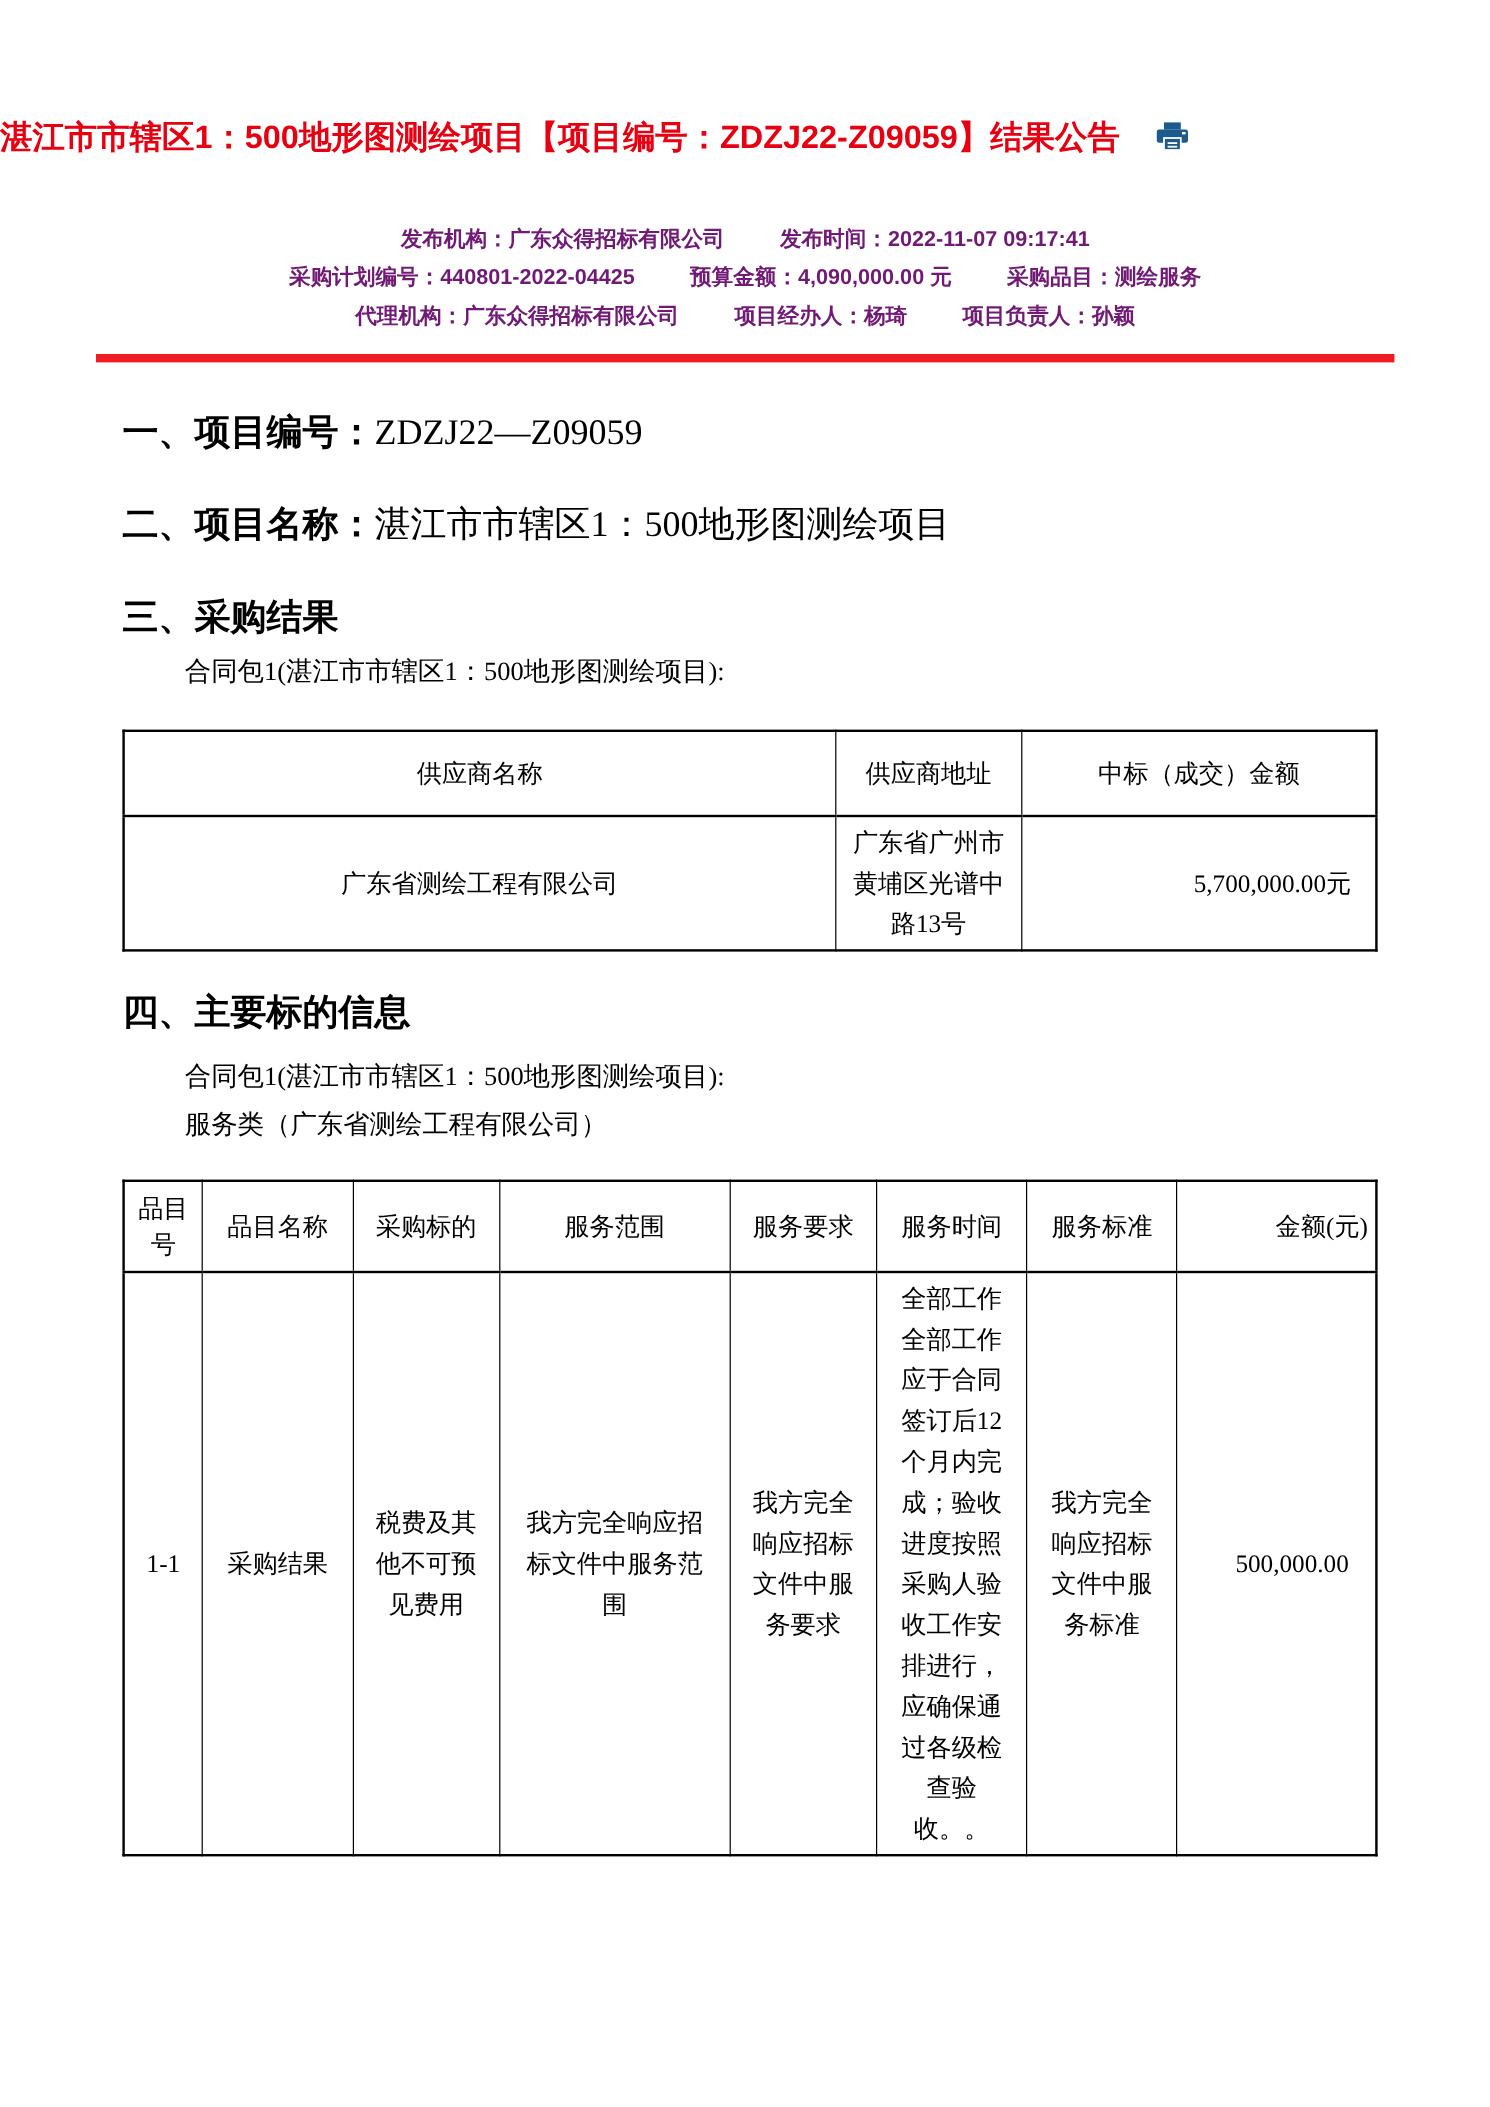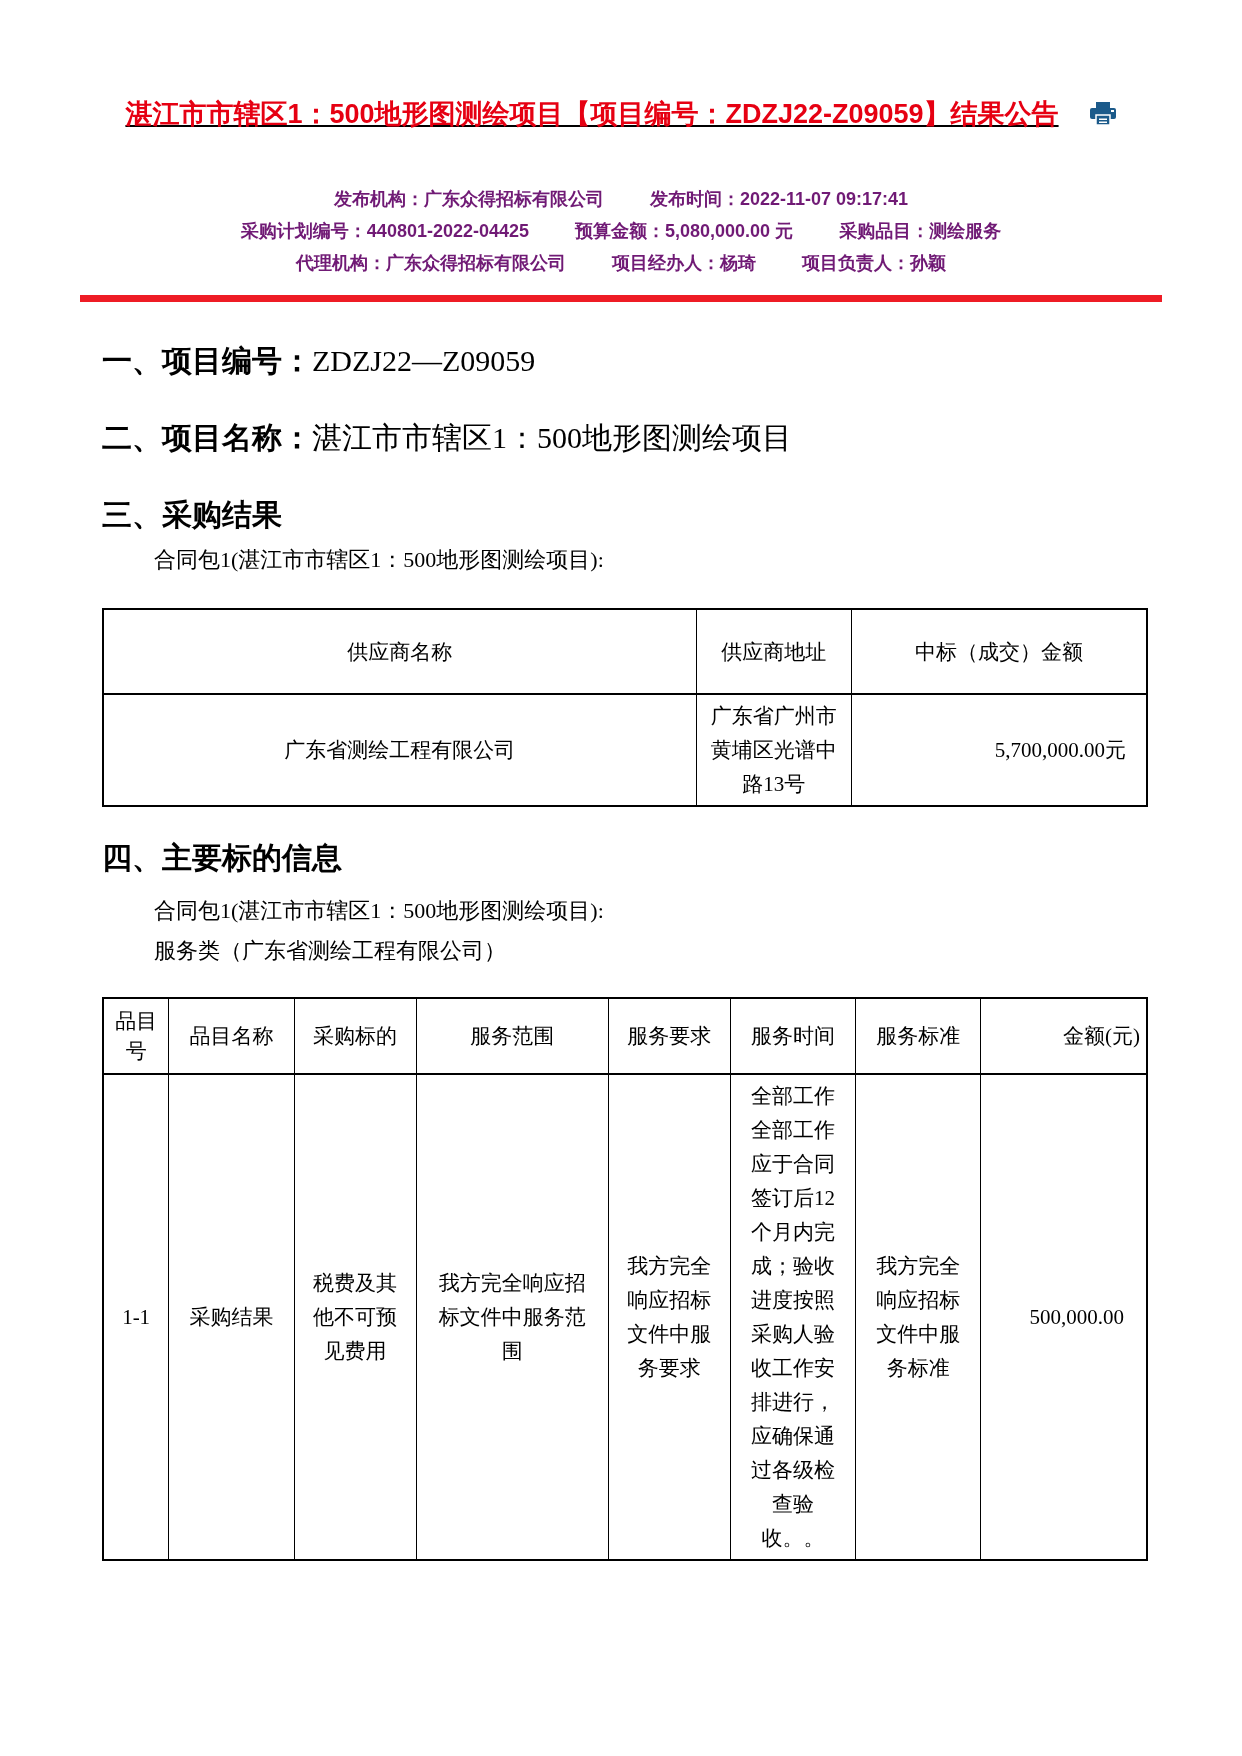--- a/index.html
+++ b/index.html
@@ -3,21 +3,21 @@
 <meta charset="utf-8">
 <style>
   * { box-sizing: border-box; }
   html, body { margin: 0; padding: 0; }
   body {
     width: 1242px; min-height: 1756px; background: #ffffff; color: #000;
     font-family: "Liberation Serif", "DejaVu Serif", serif;
     overflow-x: hidden;
   }
   .doc-header { padding-top: 98px; }
-  .title-row { display: flex; align-items: center; justify-content: center; gap: 30px; text-decoration: underline; }
+  .title-row { display: flex; align-items: center; gap: 30px; }
   .doc-title {
     margin: 0; font-family: "Liberation Sans", "DejaVu Sans", sans-serif;
     font-size: 27px; line-height: 32px; font-weight: bold; color: #e60012; white-space: nowrap;
   }
   .printer-btn { display: inline-flex; width: 28px; height: 26px; cursor: pointer; flex: 0 0 auto; }
   .printer-btn svg { width: 100%; height: 100%; }
   .meta {
     margin-top: 53px; font-family: "Liberation Sans", "DejaVu Sans", sans-serif;
     font-weight: bold; font-size: 18px; color: #701a75;
   }
@@ -34,21 +34,21 @@
   .pkg-2 { margin-top: 26px; }
   .pkg-3 { margin-top: 16px; }
   .t { width: 100%; border-collapse: collapse; table-layout: fixed; border: 2px solid #000; }
   .t th, .t td {
     border: 1px solid #000; font-weight: normal; text-align: center;
     vertical-align: middle; word-break: break-all; font-size: 21px;
   }
   .t thead th { border-bottom: 2px solid #000; padding: 4px 6px; line-height: 30px; }
   .t td { padding: 4px 12px; line-height: 34px; }
   .t1 { margin-top: 36px; }
-  .t1 thead tr { height: 85px; }
+  .t1 thead tr { height: 71px; }
   .t1 tbody tr { height: 107px; }
   .t2 { margin-top: 34px; }
   .t2 thead tr { height: 76px; padding-left: 36px; }
   .t2 tbody tr { height: 480px; }
   .t1 .c1a { width: 56.8%; } .t1 .c1b { width: 14.9%; } .t1 .c1c { width: 28.3%; }
   .t2 .c2a { width: 6.3%; }  .t2 .c2b { width: 12.0%; } .t2 .c2c { width: 11.7%; }
   .t2 .c2d { width: 18.4%; } .t2 .c2e { width: 11.7%; } .t2 .c2f { width: 12.0%; }
   .t2 .c2g { width: 12.0%; } .t2 .c2h { width: 15.9%; }
   td.num { text-align: right; }
   .t1 td.num { padding-right: 20px; }
@@ -74,21 +74,21 @@
         </svg>
       </span>
     </div>
     <div class="meta">
       <div class="meta-line">
         <span>发布机构：广东众得招标有限公司</span>
         <span>发布时间：2022-11-07 09:17:41</span>
       </div>
       <div class="meta-line">
         <span>采购计划编号：440801-2022-04425</span>
-        <span>预算金额：5,080,000.00 元</span>
+        <span>预算金额：4,090,000.00 元</span>
         <span>采购品目：测绘服务</span>
       </div>
       <div class="meta-line">
         <span>代理机构：广东众得招标有限公司</span>
         <span>项目经办人：杨琦</span>
         <span>项目负责人：孙颖</span>
       </div>
     </div>
   </header>
 

